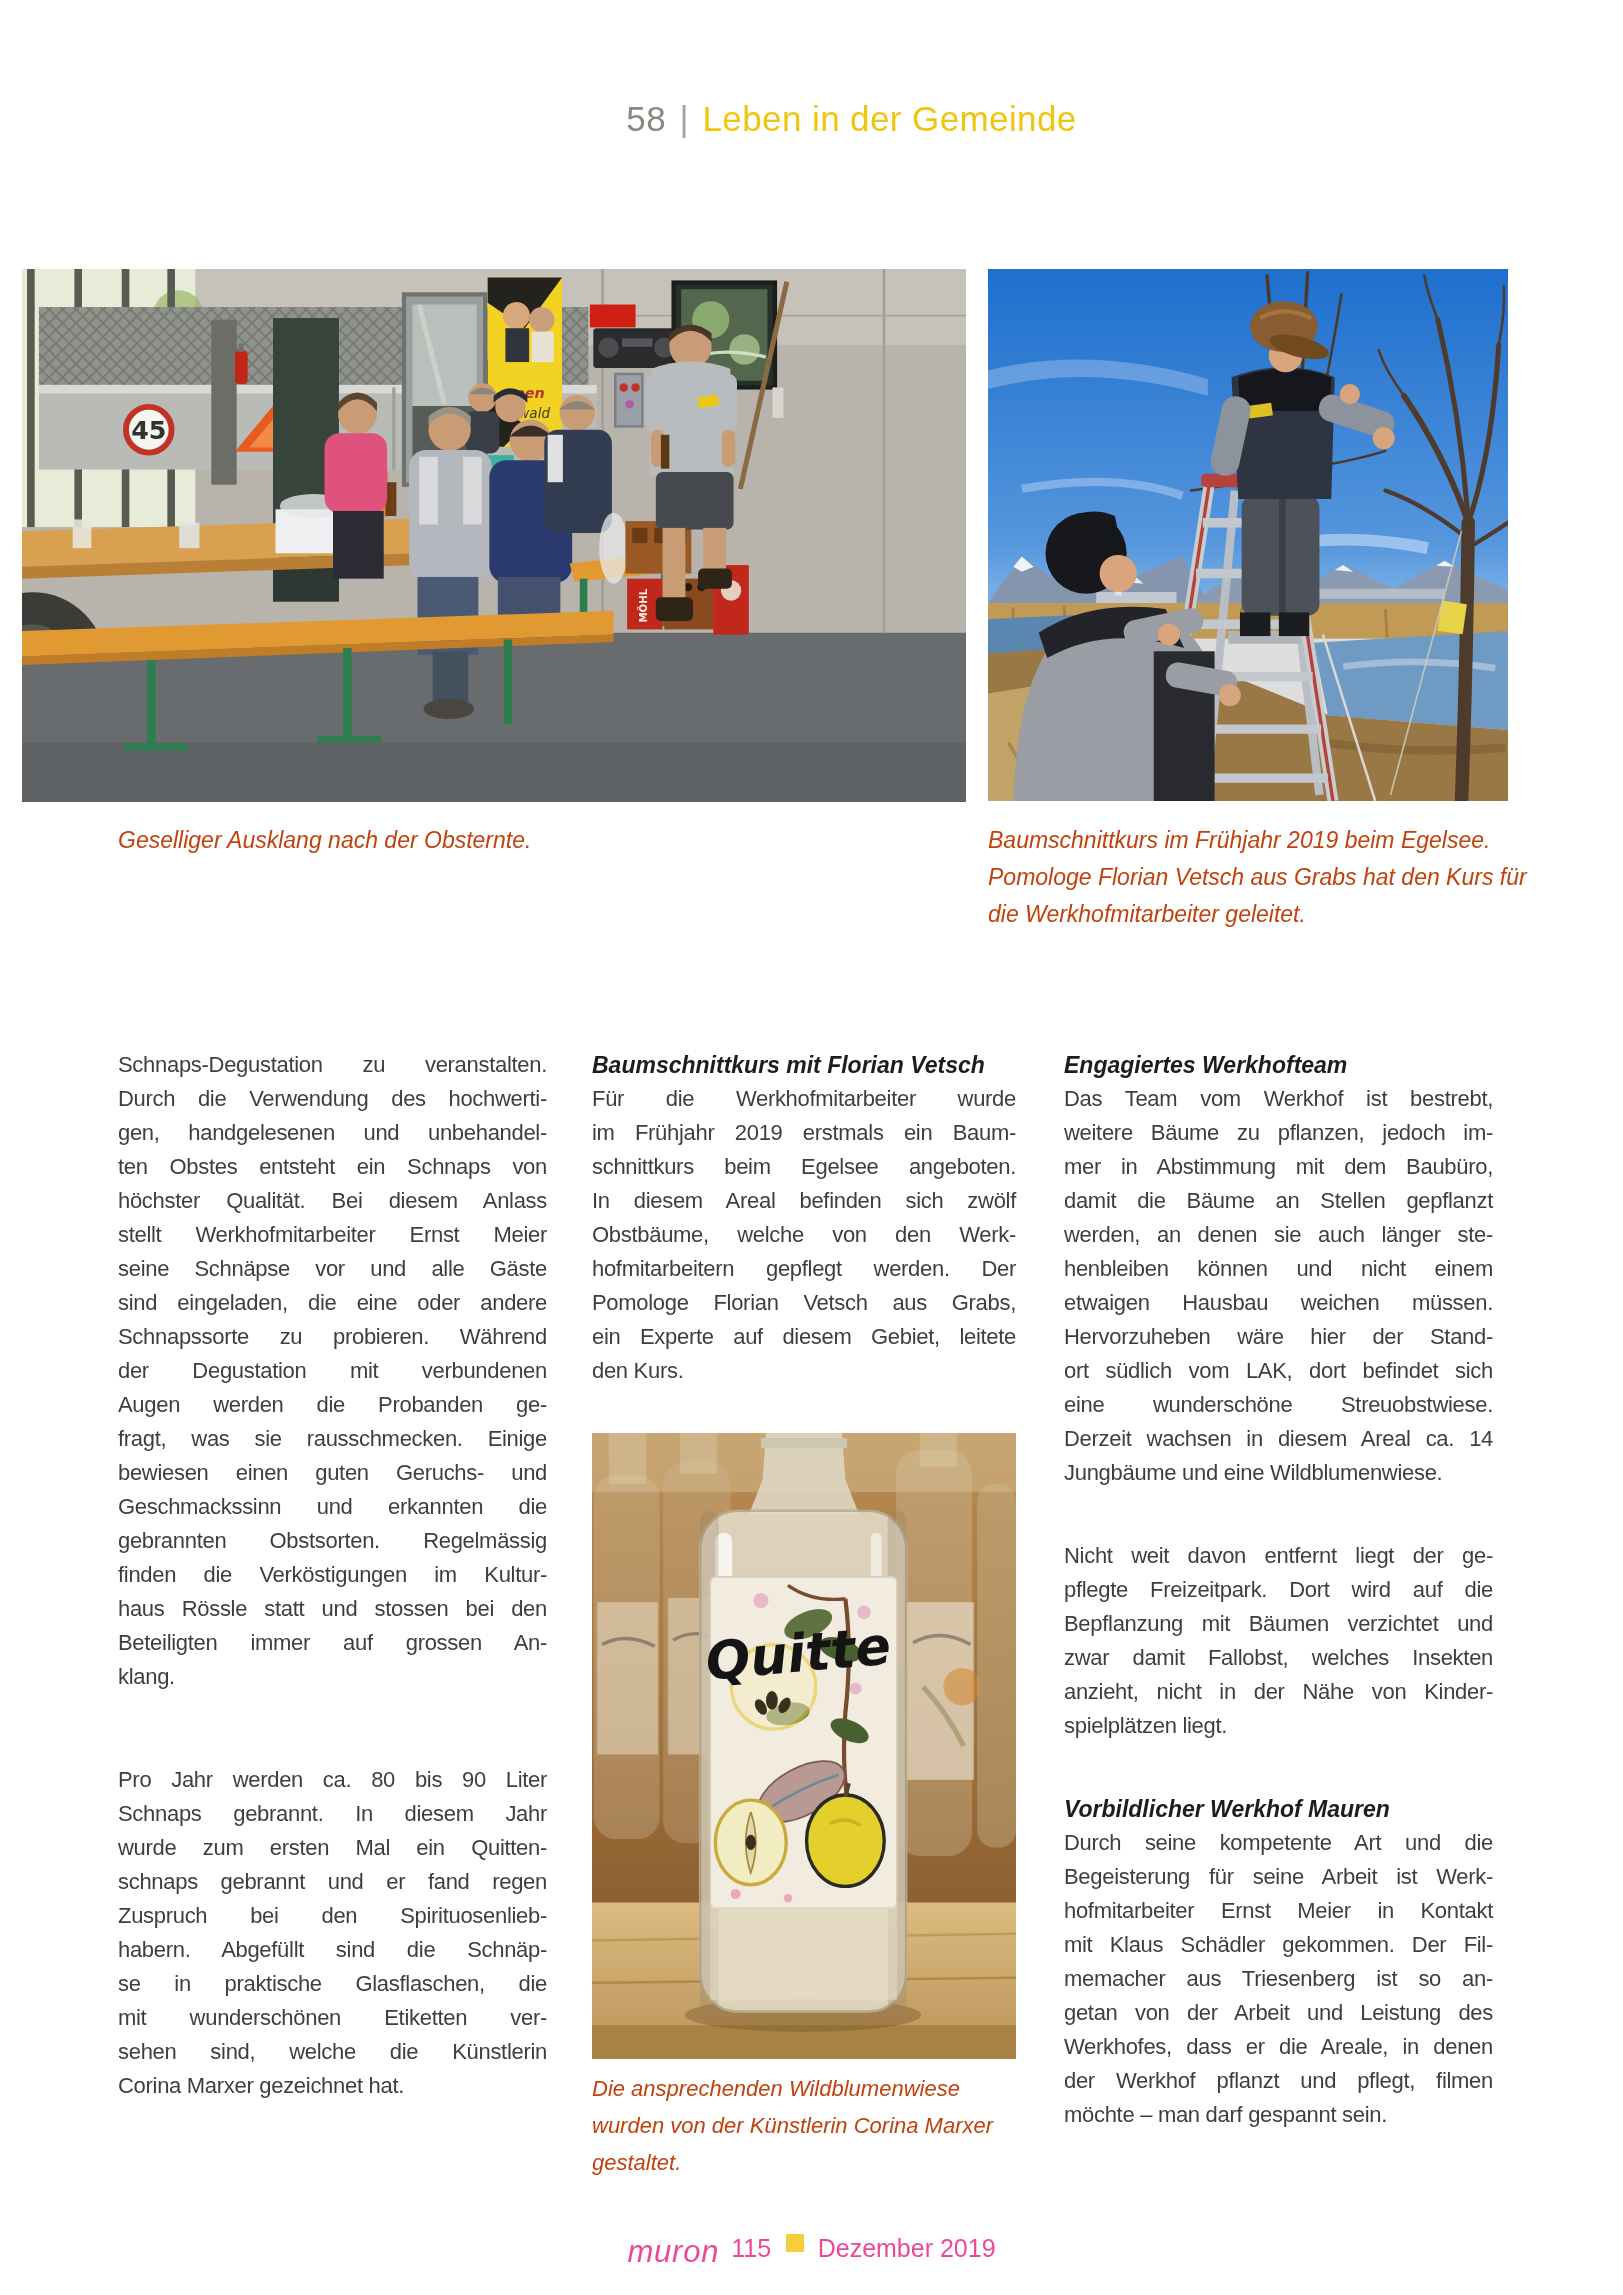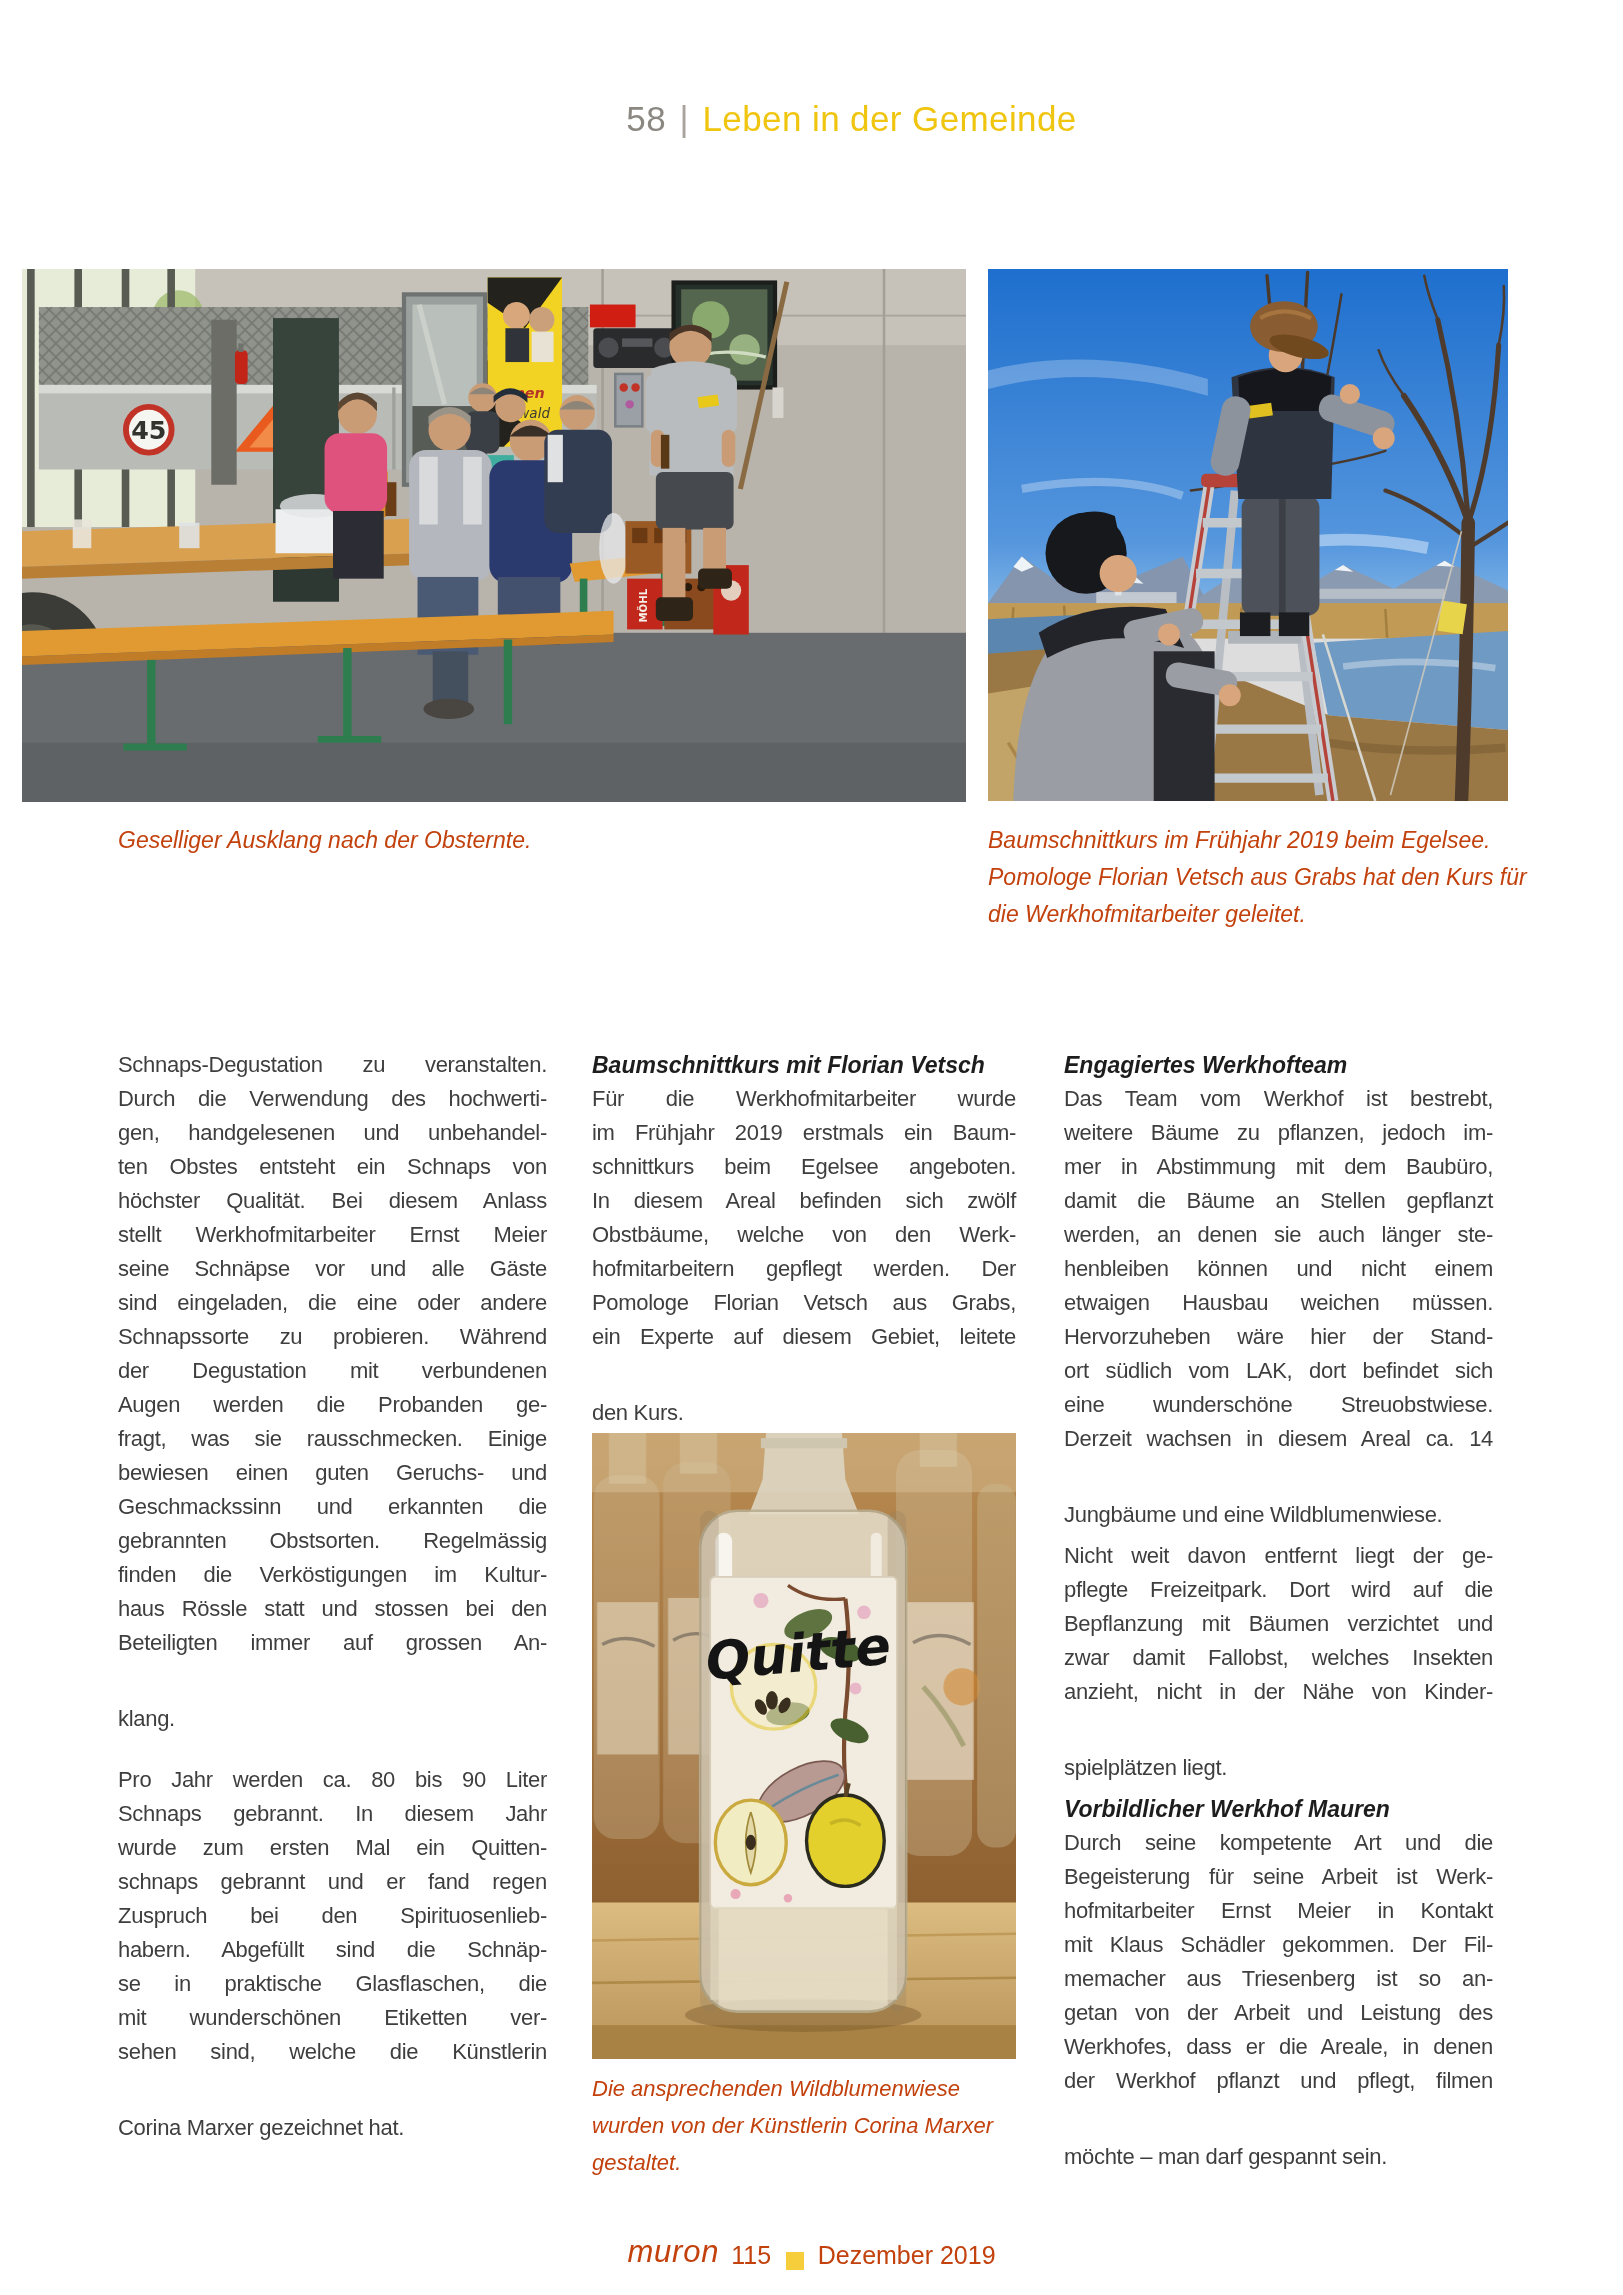--- a/index.html
+++ b/index.html
@@ -23,36 +23,36 @@
   
   .caption{position:absolute;font-style:italic;color:#c2410c;font-size:23px;line-height:37px;}
   .caption .tline{white-space:nowrap;text-align:left;}
   .cap-left{left:118px;top:822px;width:837px;}
   .cap-right{left:988px;top:822px;width:550px;}
   .cap-mid{left:592px;top:2070px;width:431px;font-size:22px;}
 
   
   .para{position:absolute;font-size:22px;line-height:34px;letter-spacing:-0.3px;}
   .para .tline{white-space:nowrap;text-align:justify;text-align-last:justify;}
-  .para .tline:last-child{text-align-last:left;margin-top:42px;}
+  .para .tline:last-child{text-align-last:left;}
   .col-heading{position:absolute;font-size:23px;line-height:34px;font-weight:700;
                font-style:italic;color:#1D1D1D;white-space:nowrap;}
   #col1-para1{left:118px;top:1048px;width:429px;}
   #col1-para2{left:118px;top:1763px;width:429px;}
   #col2-heading{left:592px;top:1048px;width:424px;}
   #col2-para{left:592px;top:1082px;width:424px;}
   #col3-heading1{left:1064px;top:1048px;width:429px;}
   #col3-para1{left:1064px;top:1082px;width:429px;}
   #col3-para2{left:1064px;top:1539px;width:429px;}
   #col3-heading2{left:1064px;top:1792px;width:429px;}
   #col3-para3{left:1064px;top:1826px;width:429px;}
 
   
   .page-footer{position:absolute;top:2234px;left:0;width:100%;display:flex;
-               justify-content:center;align-items:flex-end;color:#c2410c;}
+               justify-content:center;align-items:flex-start;color:#ec4899;}
   .muron{font-style:italic;font-size:31px;margin-right:12px;letter-spacing:0.8px;}
   .issue{font-size:25px;margin-right:15px;}
   .footer-square{width:18px;height:18px;background:#F6CE3C;display:inline-block;margin-right:13.5px;}
   .fdate{font-size:25px;}
 </style>
 </head>
 <body>
 
 <div class="page">
 

